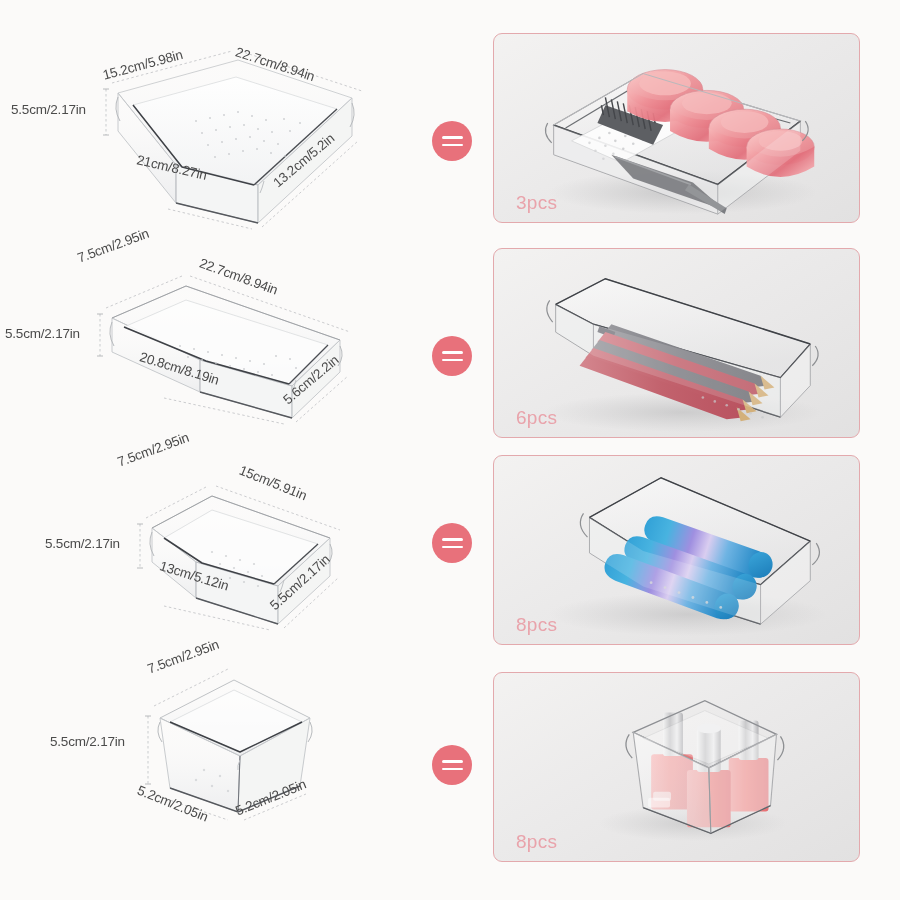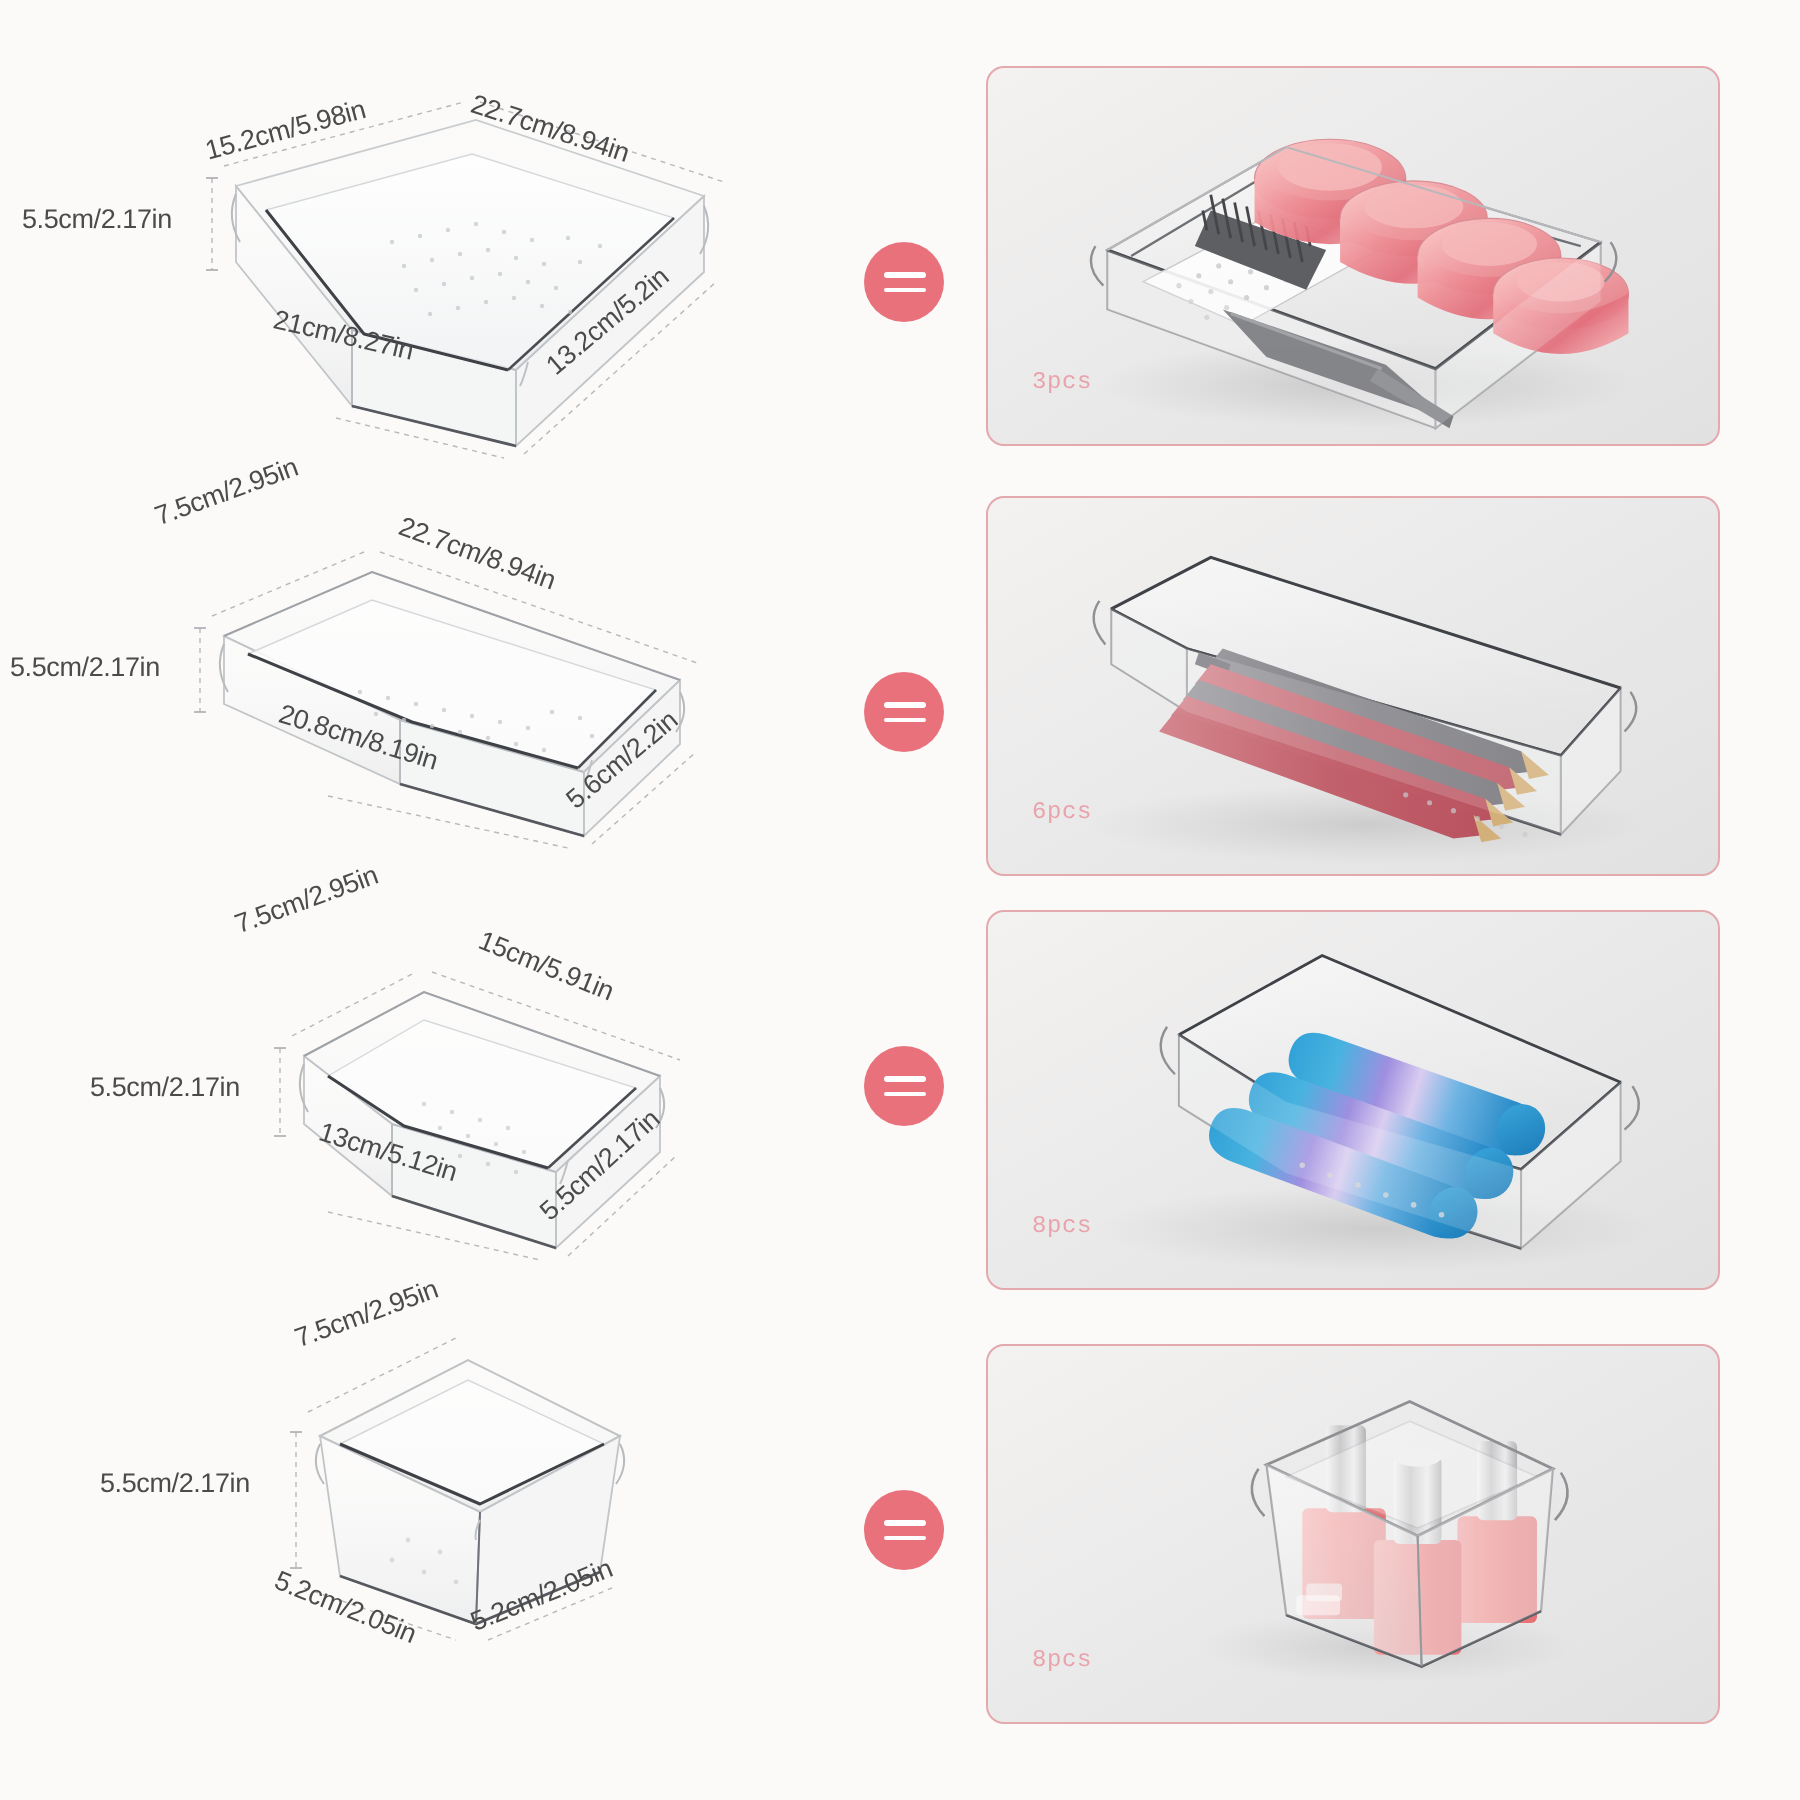--- a/index.html
+++ b/index.html
@@ -94,25 +94,25 @@
     box-sizing: border-box;
   }
   .photo-inner {
     position: absolute;
     inset: 0;
     overflow: hidden;
   }
   .pcs-label {
     position: absolute;
     left: 22px;
-    bottom: 24px;
-    font-size: 12px;
+    bottom: 8px;
+    font-size: 19px;
     color: #e9a3ab;
     letter-spacing: 0.3px;
-    font-family: Liberation Mono, monospace;
+    font-family: Liberation Sans, sans-serif;
     z-index: 9;
   }
   .photo-svg {
     position: absolute;
     inset: 0;
     width: 100%;
     height: 100%;
   }
 </style>
 </head>

